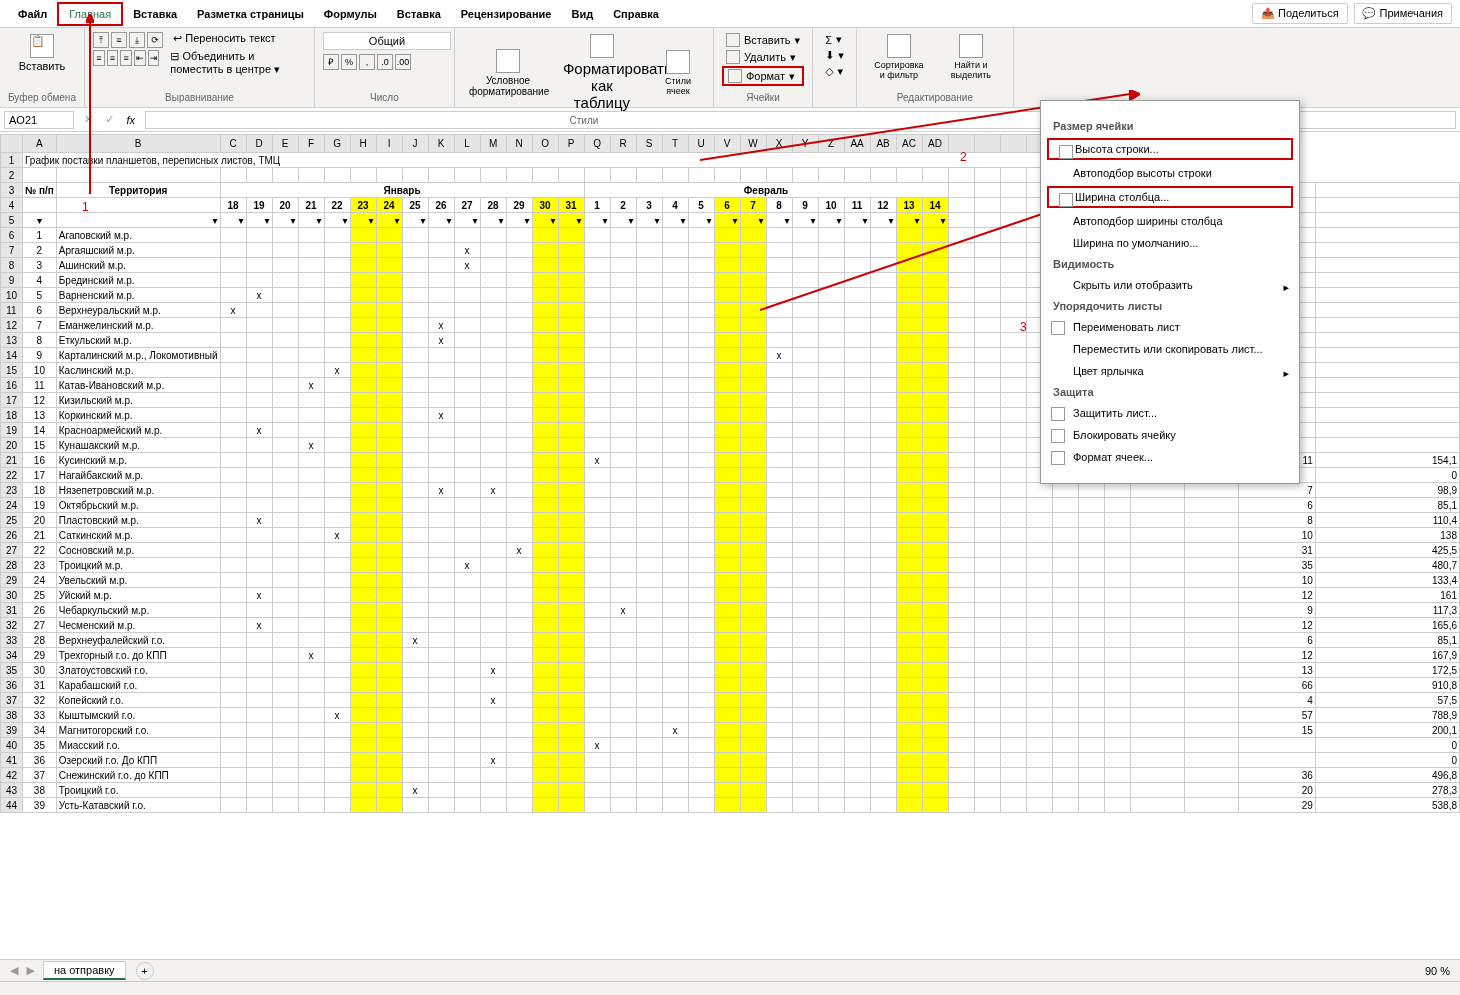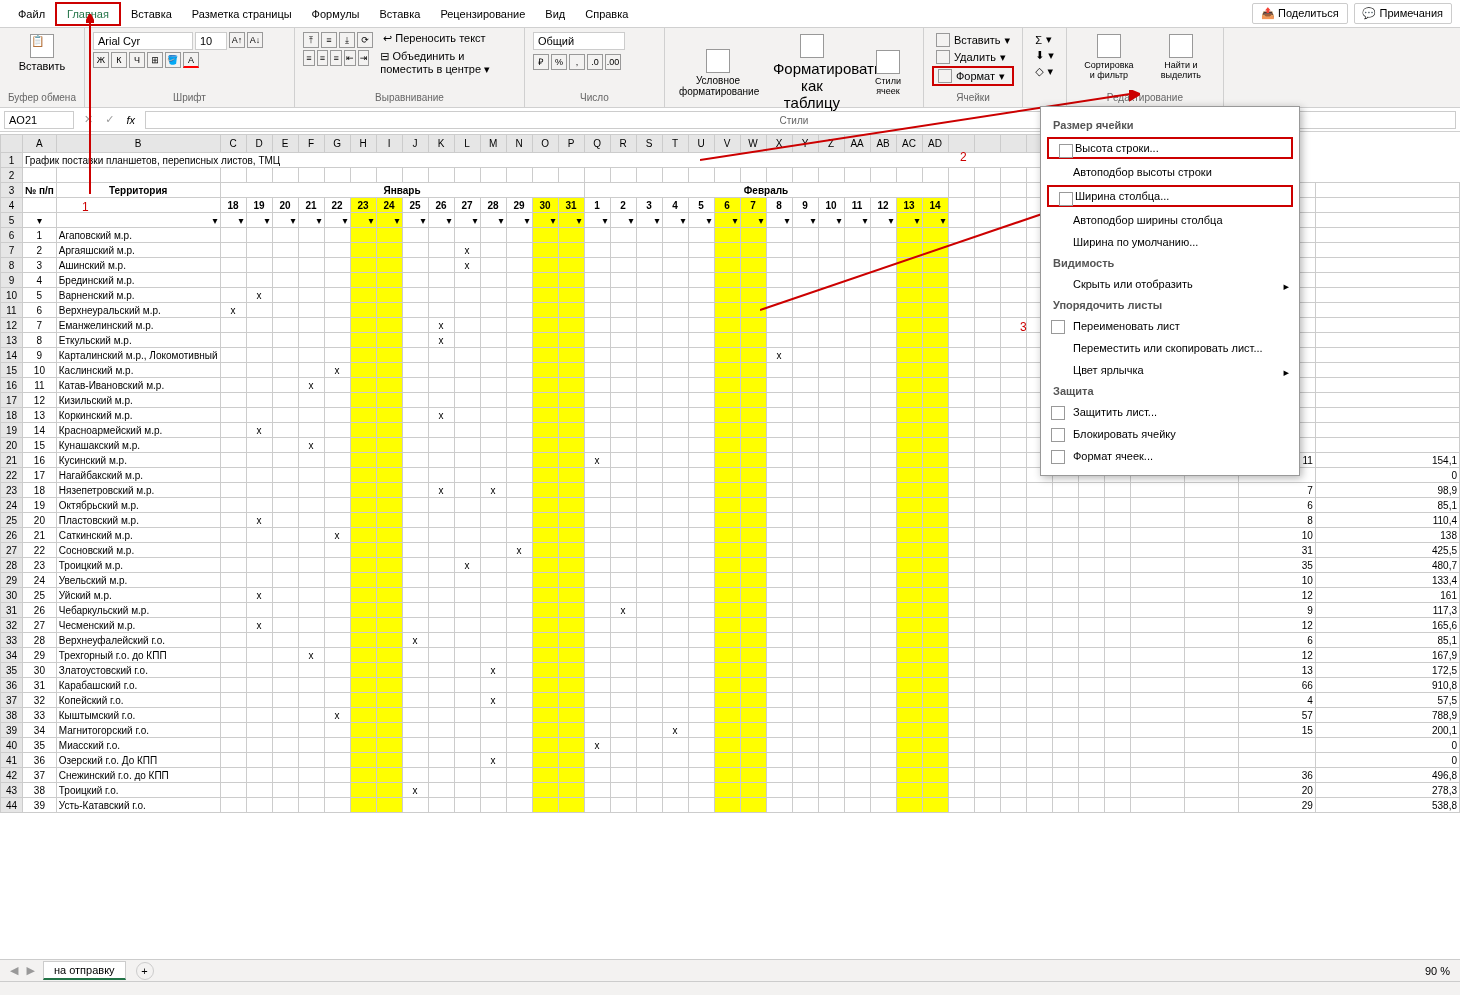--- a/index.html
+++ b/index.html
@@ -1,48 +1,48 @@
 <!DOCTYPE html>
 <html><head>
 <meta charset="utf-8">
 <style>
 *{box-sizing:border-box;margin:0;padding:0;font-family:Segoe UI,Arial,sans-serif;font-size:11px;}
 body{background:#fff;width:1460px;height:995px;overflow:hidden;position:relative;}
 .tabbar{display:flex;align-items:center;height:28px;border-bottom:1px solid #d0d0d0;padding:0 8px;}
-.tabbar .tab{padding:4px 10px;cursor:pointer;}
+.tabbar .tab{padding:4px 10px;cursor:pointer;font-weight:bold;}
 .tabbar .tab.active{border:2px solid #c00;background:#fff;color:#217346;font-weight:500;}
 .tabbar .spacer{flex:1;}
 .tabbar .btn{border:1px solid #ccc;padding:3px 8px;margin-left:6px;border-radius:2px;background:#fff;}
 .ribbon{display:flex;height:80px;border-bottom:1px solid #d0d0d0;background:#f3f2f1;position:relative;}
 .group{border-right:1px solid #d0d0d0;padding:4px 8px;display:flex;flex-direction:column;justify-content:space-between;}
 .gcontent{display:flex;gap:4px;align-items:center;}
 .glabel{text-align:center;font-size:10px;color:#666;margin-top:2px;}
 .rbtn{display:flex;flex-direction:column;align-items:center;padding:2px 6px;cursor:pointer;min-width:40px;}
 .rbtn .ico{width:24px;height:24px;border:1px solid #999;background:#fff;margin-bottom:2px;}
 .font-sel{border:1px solid #ccc;padding:2px 4px;background:#fff;width:100px;}
 .size-sel{border:1px solid #ccc;padding:2px 4px;background:#fff;width:32px;}
-.fmt-sel{border:1px solid #ccc;padding:2px 4px;background:#fff;width:92px;}
+.fmt-sel{border:1px solid #ccc;padding:2px 4px;background:#fff;width:128px;text-align:center;}
 .cells-col{display:flex;flex-direction:column;gap:1px;}
 .cells-item{display:flex;align-items:center;gap:4px;padding:1px 4px;cursor:pointer;}
 .cells-item .ico{width:14px;height:14px;border:1px solid #999;}
 .cells-item.hl{border:2px solid #c00;}
 .namebox{display:flex;align-items:center;height:24px;border-bottom:1px solid #d0d0d0;background:#fff;}
 .namebox input{border:1px solid #ccc;padding:2px 4px;margin:0 4px;}
 .namebox .cellref{width:70px;}
 .fxbar{flex:1;border:1px solid #ccc;padding:2px 4px;margin-right:6px;}
 .sheet{position:absolute;top:134px;left:0;right:0;bottom:30px;overflow:hidden;}
 table{border-collapse:collapse;width:100%;}
 th,td{border:1px solid #ccc;font-size:10px;padding:0 2px;height:15px;white-space:nowrap;overflow:hidden;}
 th.rowh{background:#e6e6e6;width:22px;text-align:center;font-weight:normal;}
 th.colh{background:#e6e6e6;height:18px;text-align:center;font-weight:normal;}
 td.yellow{background:#ffff00;}
 td.c{text-align:center;}
 td.r{text-align:right;}
 .hdr{font-weight:bold;text-align:center;}
-.dropdown{position:absolute;top:106px;right:160px;width:260px;background:#fff;border:1px solid #999;box-shadow:2px 2px 8px rgba(0,0,0,.3);z-index:100;padding:8px 0;}
+.dropdown{position:absolute;top:100px;right:160px;width:260px;background:#fff;border:1px solid #999;box-shadow:2px 2px 8px rgba(0,0,0,.3);z-index:100;padding:15px 0;}
 .dropdown .sec{padding:4px 12px;font-weight:bold;color:#555;}
 .dropdown .item{padding:5px 12px 5px 32px;cursor:pointer;position:relative;}
 .dropdown .item.hl{border:2px solid #c00;margin:2px 6px;padding:3px 10px 3px 26px;}
 .dropdown .item .ico{position:absolute;left:10px;top:5px;width:14px;height:14px;border:1px solid #999;}
 .dropdown .item .arrow{position:absolute;right:10px;top:7px;}
 .tabs-bottom{position:absolute;bottom:14px;left:0;right:0;height:22px;background:#f3f2f1;border-top:1px solid #ccc;display:flex;align-items:center;padding:0 10px;}
 .tabs-bottom .sheet-tab{background:#fff;border:1px solid #ccc;border-bottom:2px solid #217346;padding:2px 10px;}
 .tabs-bottom .plus{margin-left:10px;width:18px;height:18px;border:1px solid #ccc;border-radius:50%;text-align:center;line-height:16px;}
 .status{position:absolute;bottom:0;left:0;right:0;height:14px;background:#f3f2f1;border-top:1px solid #ccc;}
 .arrow-red{position:absolute;stroke:#c00;stroke-width:2;fill:none;z-index:50;pointer-events:none;}
@@ -71,39 +71,20 @@
   <div class="btn">💬 <span>Примечания</span></div>
 </div>
 
 <div class="ribbon">
   <div class="group">
     <div class="rbtn">
         <div class="ico">📋</div>
         <span>Вставить</span>
       </div>
     <div class="glabel">Буфер обмена</div>
-  </div>
-  <div class="group" style="width:210px">
-    <div>
-      <div class="fontrow">
-        <input class="font-sel" value="Arial Cyr" style="">
-        <input class="size-sel" value="10" style="">
-        <span class="sq">A↑</span>
-        <span class="sq">A↓</span>
-      </div>
-      <div class="fontrow">
-        <span class="sq">Ж</span>
-        <span class="sq">К</span>
-        <span class="sq">Ч</span>
-        <span class="sq">⊞</span>
-        <span class="sq">🪣</span>
-        <span class="sq" style="border-bottom:2px solid red">A</span>
-      </div>
-    </div>
-    <div class="glabel">Шрифт</div>
   </div>
   <div class="group" style="width:230px">
     <div>
       <div class="alignrow">
         <span class="sq">⤒</span>
         <span class="sq">≡</span>
         <span class="sq">⤓</span>
         <span class="sq">⟳</span>
         <span style="margin-left:8px;cursor:pointer">↩ <span>Переносить текст</span></span>
       </div>

